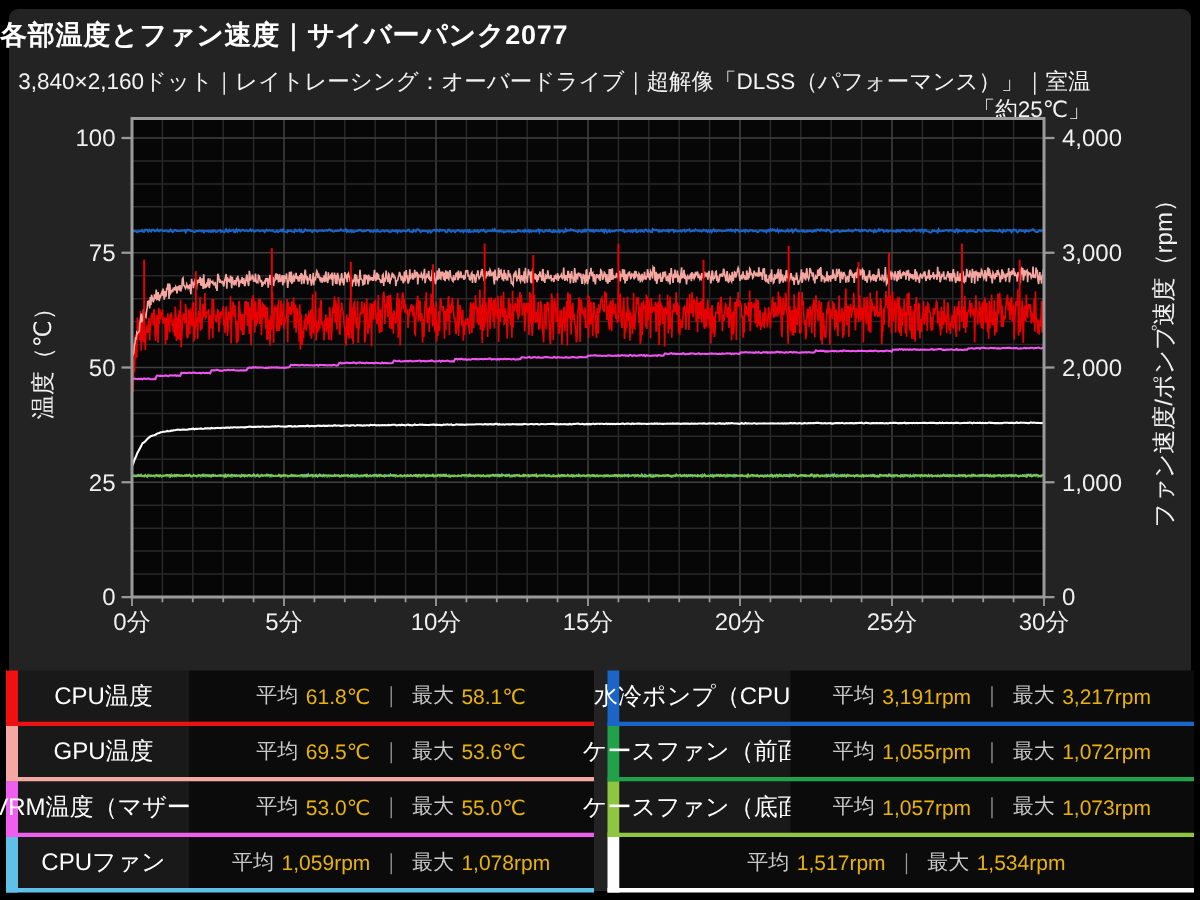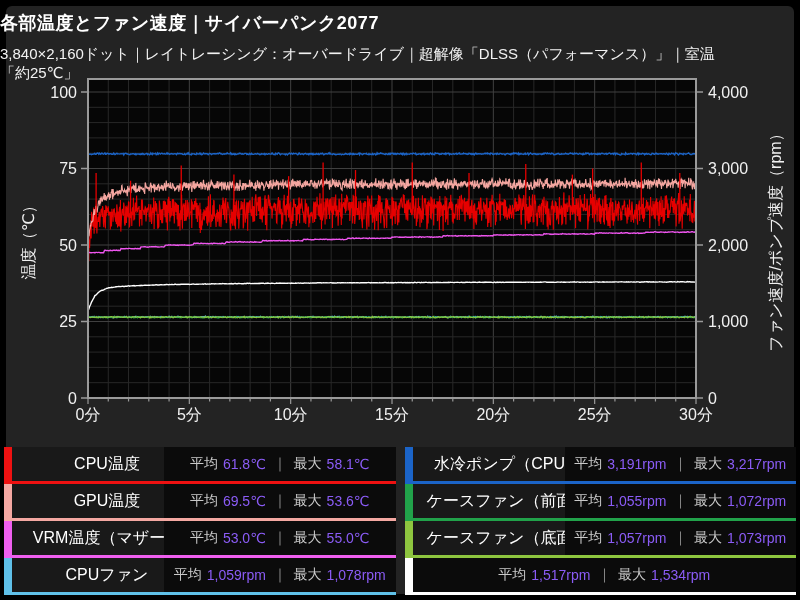--- a/index.html
+++ b/index.html
@@ -1,33 +1,33 @@
 <!DOCTYPE html>
 <html><head>
 <meta charset="utf-8">
 <style>
   html,body{margin:0;padding:0;}
   body{width:800px;height:600px;background:#000;position:relative;overflow:hidden;
        font-family:"Liberation Sans","DejaVu Sans",sans-serif;}
   .panel{position:absolute;inset:6px;background:#232323;border-radius:6px;}
   .title{position:absolute;top:11px;left:0;width:800px;
          color:#fff;font-size:18px;font-weight:bold;letter-spacing:.5px;}
-  .subtitle{position:absolute;top:45px;left:0;width:727px;text-align:left;
+  .subtitle{position:absolute;top:45px;left:0;width:727px;text-align:right;
          color:#f2f2f2;font-size:15px;}
   #chart-svg{position:absolute;left:0;top:0;}
   .legend{position:absolute;left:4px;top:447px;width:792px;display:flex;gap:9px;}
   .legend-col{flex:1;display:flex;flex-direction:column;}
   .lrow{height:37px;box-sizing:border-box;display:flex;
         border-left:8px solid #888;border-bottom:3px solid #888;}
   .lrow .lab{width:114px;background:#191919;color:#fff;font-size:16px;
-        display:flex;align-items:center;justify-content:center;white-space:nowrap;padding-left:38px;}
+        display:flex;align-items:center;justify-content:center;white-space:nowrap;}
   .lrow .val{flex:1;background:#0b0b0b;display:flex;align-items:center;
         justify-content:center;font-size:14px;white-space:nowrap;}
   .val .k{color:#c9c9c9;margin-right:5px;}
-  .val .v{color:#8b5cf6;}
+  .val .v{color:#eab308;}
   .val .sep{color:#9a9a9a;margin:0 7px;}
 </style>
 </head>
 <body>
 
 <div class="panel"></div>
 
 <div class="title">各部温度とファン速度｜サイバーパンク2077</div>
 <div class="subtitle">3,840×2,160ドット｜レイトレーシング：オーバードライブ｜超解像「DLSS（パフォーマンス）」｜室温「約25℃」</div>
 

